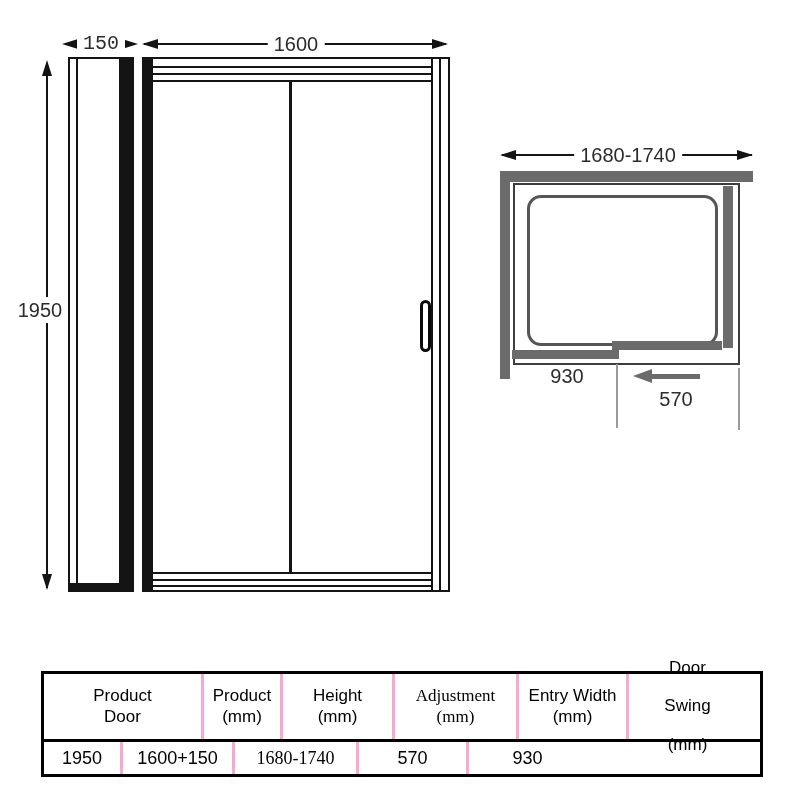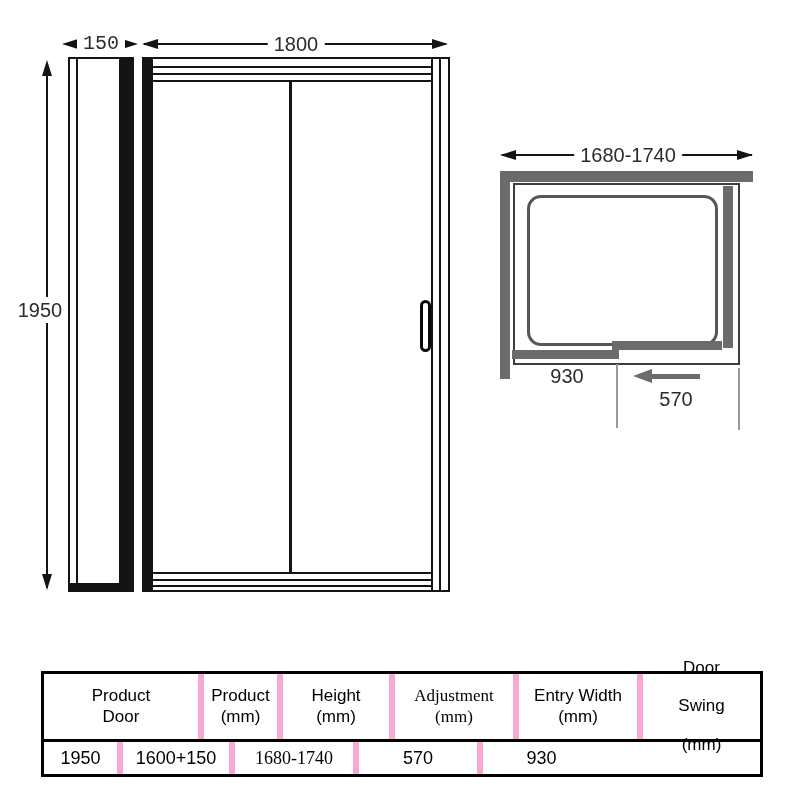--- a/index.html
+++ b/index.html
@@ -40,43 +40,43 @@
   
   .spec-table{
     position:absolute;left:41px;top:671px;width:722px;height:106px;
     border:3px solid #000;box-sizing:border-box;background:#fff;
   }
   .t-row{display:flex;width:100%;box-sizing:border-box;}
   .t-head{height:68px;border-bottom:3px solid #000;}
   .t-data{height:32px;}
   .t-cell{
     display:flex;flex-direction:column;align-items:center;justify-content:center;
-    box-sizing:border-box;border-right:6px solid #f9a8d4;text-align:center;
+    box-sizing:border-box;border-right:3px solid #f9a8d4;text-align:center;
   }
   .t-cell:last-child{border-right:none;}
   .t-head .t-cell{font-size:17px;line-height:1.2;color:#000;}
   .t-data .t-cell{font-size:18px;color:#000;}
-  .c0{width:160px;} .c1{width:79px;} .c2{width:112px;} .c3{width:124px;font-family:Liberation Serif, serif;} .c4{width:124px;} .c5{width:117px;gap:18px;}
+  .c0{width:160px;} .c1{width:79px;} .c2{width:112px;} .c3{width:124px;font-family:Liberation Serif, serif;} .c4{width:110px;} .c5{width:117px;gap:18px;}
 </style>
 </head>
 <body>
 
 <div id="canvas">
 
   <div>
 
     <div class="abs ink" style="left:66px;top:43px;width:68px;height:2px;"></div>
     <div class="arr arr-l" style="left:62px;top:39px;"></div>
     <div class="arr arr-r" style="left:122px;top:39px;"></div>
     <span class="dim-text" style="left:101px;top:44px;font-family:Liberation Mono, monospace;">150</span>
 
     <div class="abs ink" style="left:144px;top:43px;width:302px;height:2px;"></div>
     <div class="arr arr-l" style="left:142px;top:39px;"></div>
     <div class="arr arr-r" style="left:432px;top:39px;"></div>
-    <span class="dim-text" style="left:296px;top:44px;">1800</span>
+    <span class="dim-text" style="left:296px;top:44px;">1600</span>
 
     <div class="abs ink" style="left:46px;top:64px;width:2px;height:524px;"></div>
     <div class="arr arr-u" style="left:42px;top:60px;"></div>
     <div class="arr arr-d" style="left:42px;top:574px;"></div>
     <span class="dim-text" style="left:40px;top:310px;padding:3px 4px;">1950</span>
 
     <div class="abs panel-outer">
       <div class="abs ink" style="left:6px;top:0;width:2px;height:531px;"></div>
       <div class="abs ink" style="left:49px;top:0;width:13px;height:531px;"></div>
       <div class="abs ink" style="left:0;bottom:0;width:62px;height:7px;"></div>

